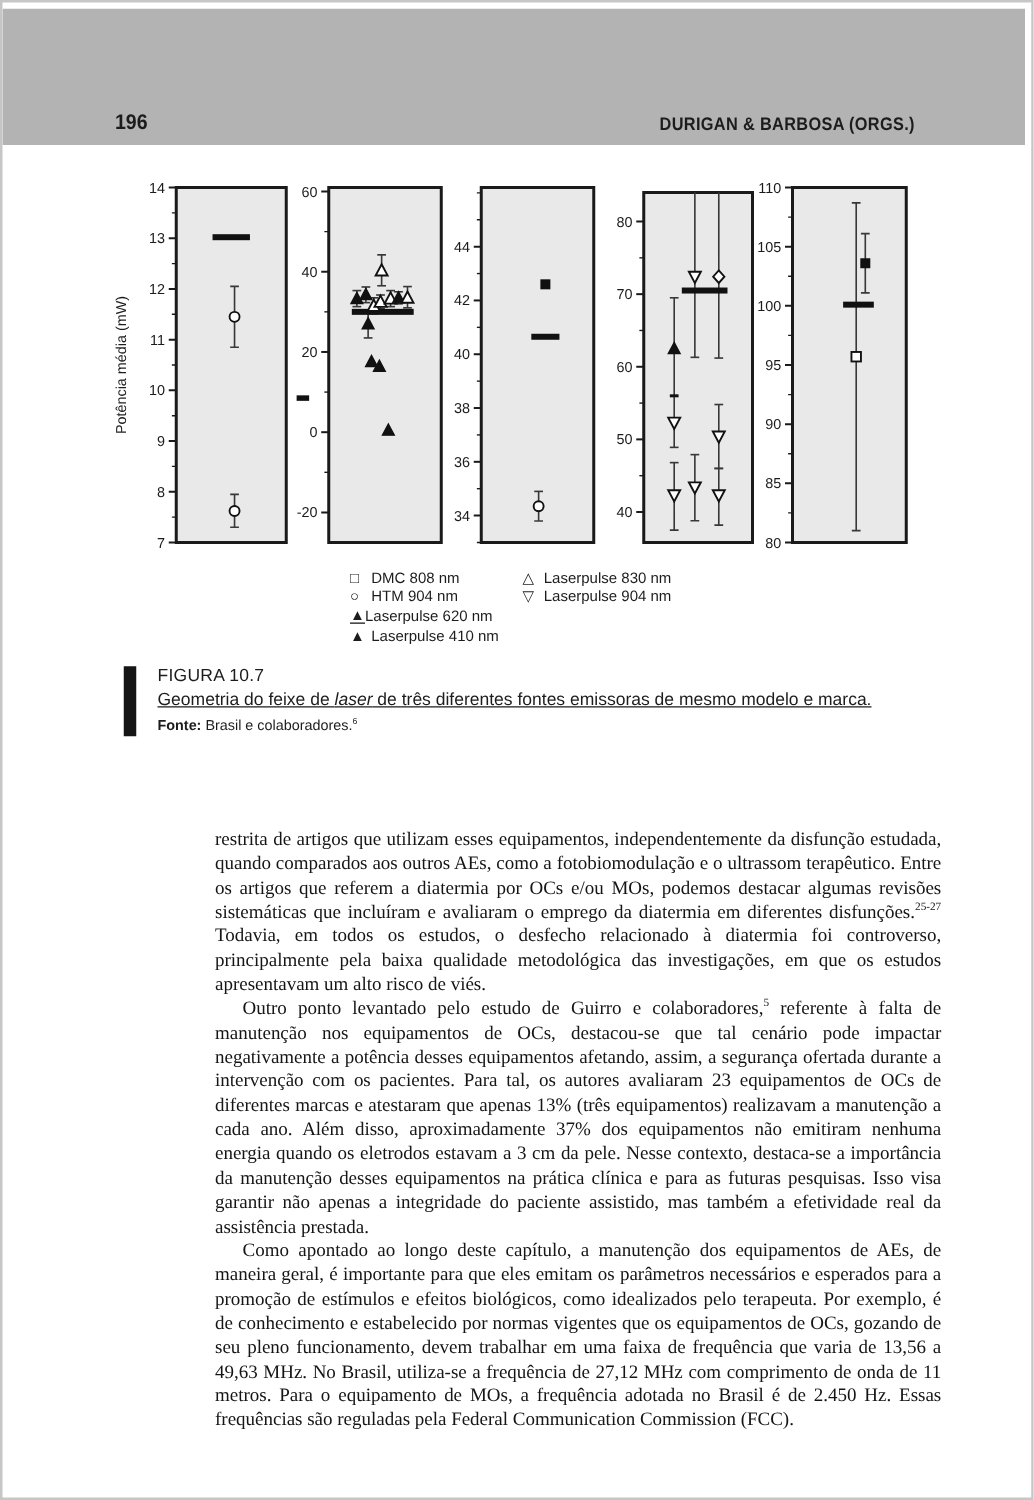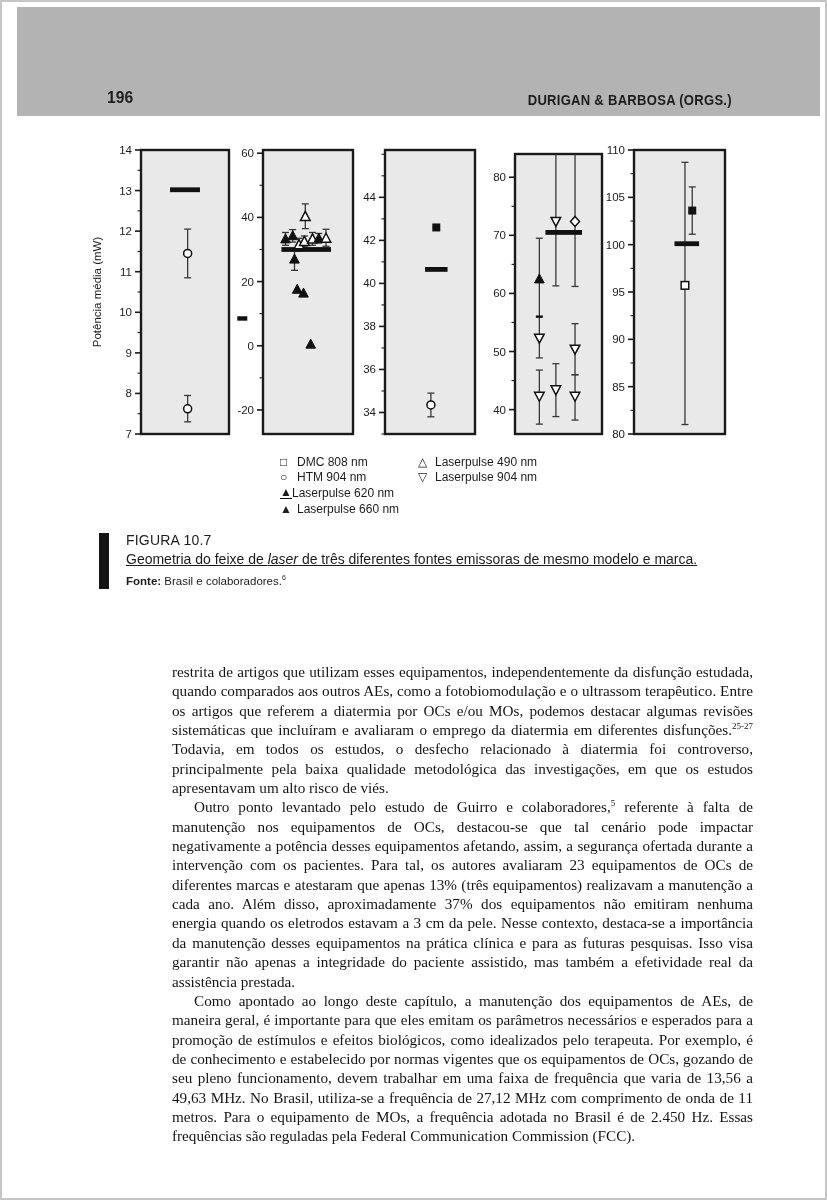--- a/index.html
+++ b/index.html
@@ -3,21 +3,21 @@
 <meta charset="utf-8">
 <style>
   html,body { margin:0; padding:0; background:#fff; }
   .page {
     position:relative; width:827px; height:1200px; box-sizing:border-box;
     background:#fff; border:2px solid #c6c6c6; overflow:hidden;
     font-family:"Liberation Sans", sans-serif; color:#1c1c1c;
   }
   
   .header-band {
-    position:absolute; left:15px; right:5px; top:5px; height:109px;
+    position:absolute; left:0; right:5px; top:5px; height:109px;
     display:flex; justify-content:space-between; align-items:flex-end;
     box-sizing:border-box; padding:0 88px 8px 90px;
   }
   .pagenum { font-weight:bold; font-size:17px; transform:scaleX(.92); transform-origin:left bottom; }
   .runhead { font-weight:bold; font-size:14.5px; letter-spacing:.3px; transform:scaleX(.9); transform-origin:right bottom; }
 
   
   #chart-svg { position:absolute; left:85px; top:140px; }
 
   
@@ -273,27 +273,27 @@
         <div class="lg-item">
           <span class="lg-marker">○</span>
           <span class="lg-label">HTM 904 nm</span>
         </div>
         <div class="lg-item">
           <span class="lg-marker lg-underline">▲</span>
           <span class="lg-label">Laserpulse 620 nm</span>
         </div>
         <div class="lg-item">
           <span class="lg-marker">▲</span>
-          <span class="lg-label">Laserpulse 660 nm</span>
+          <span class="lg-label">Laserpulse 410 nm</span>
         </div>
       </div>
       <div class="lg-col lg-col3">
         <div class="lg-item">
           <span class="lg-marker">△</span>
-          <span class="lg-label">Laserpulse 490 nm</span>
+          <span class="lg-label">Laserpulse 830 nm</span>
         </div>
         <div class="lg-item">
           <span class="lg-marker">▽</span>
           <span class="lg-label">Laserpulse 904 nm</span>
         </div>
       </div>
     </div>
 
   <div class="fig-bar"></div>
   <div class="fig-label">FIGURA 10.7</div>

